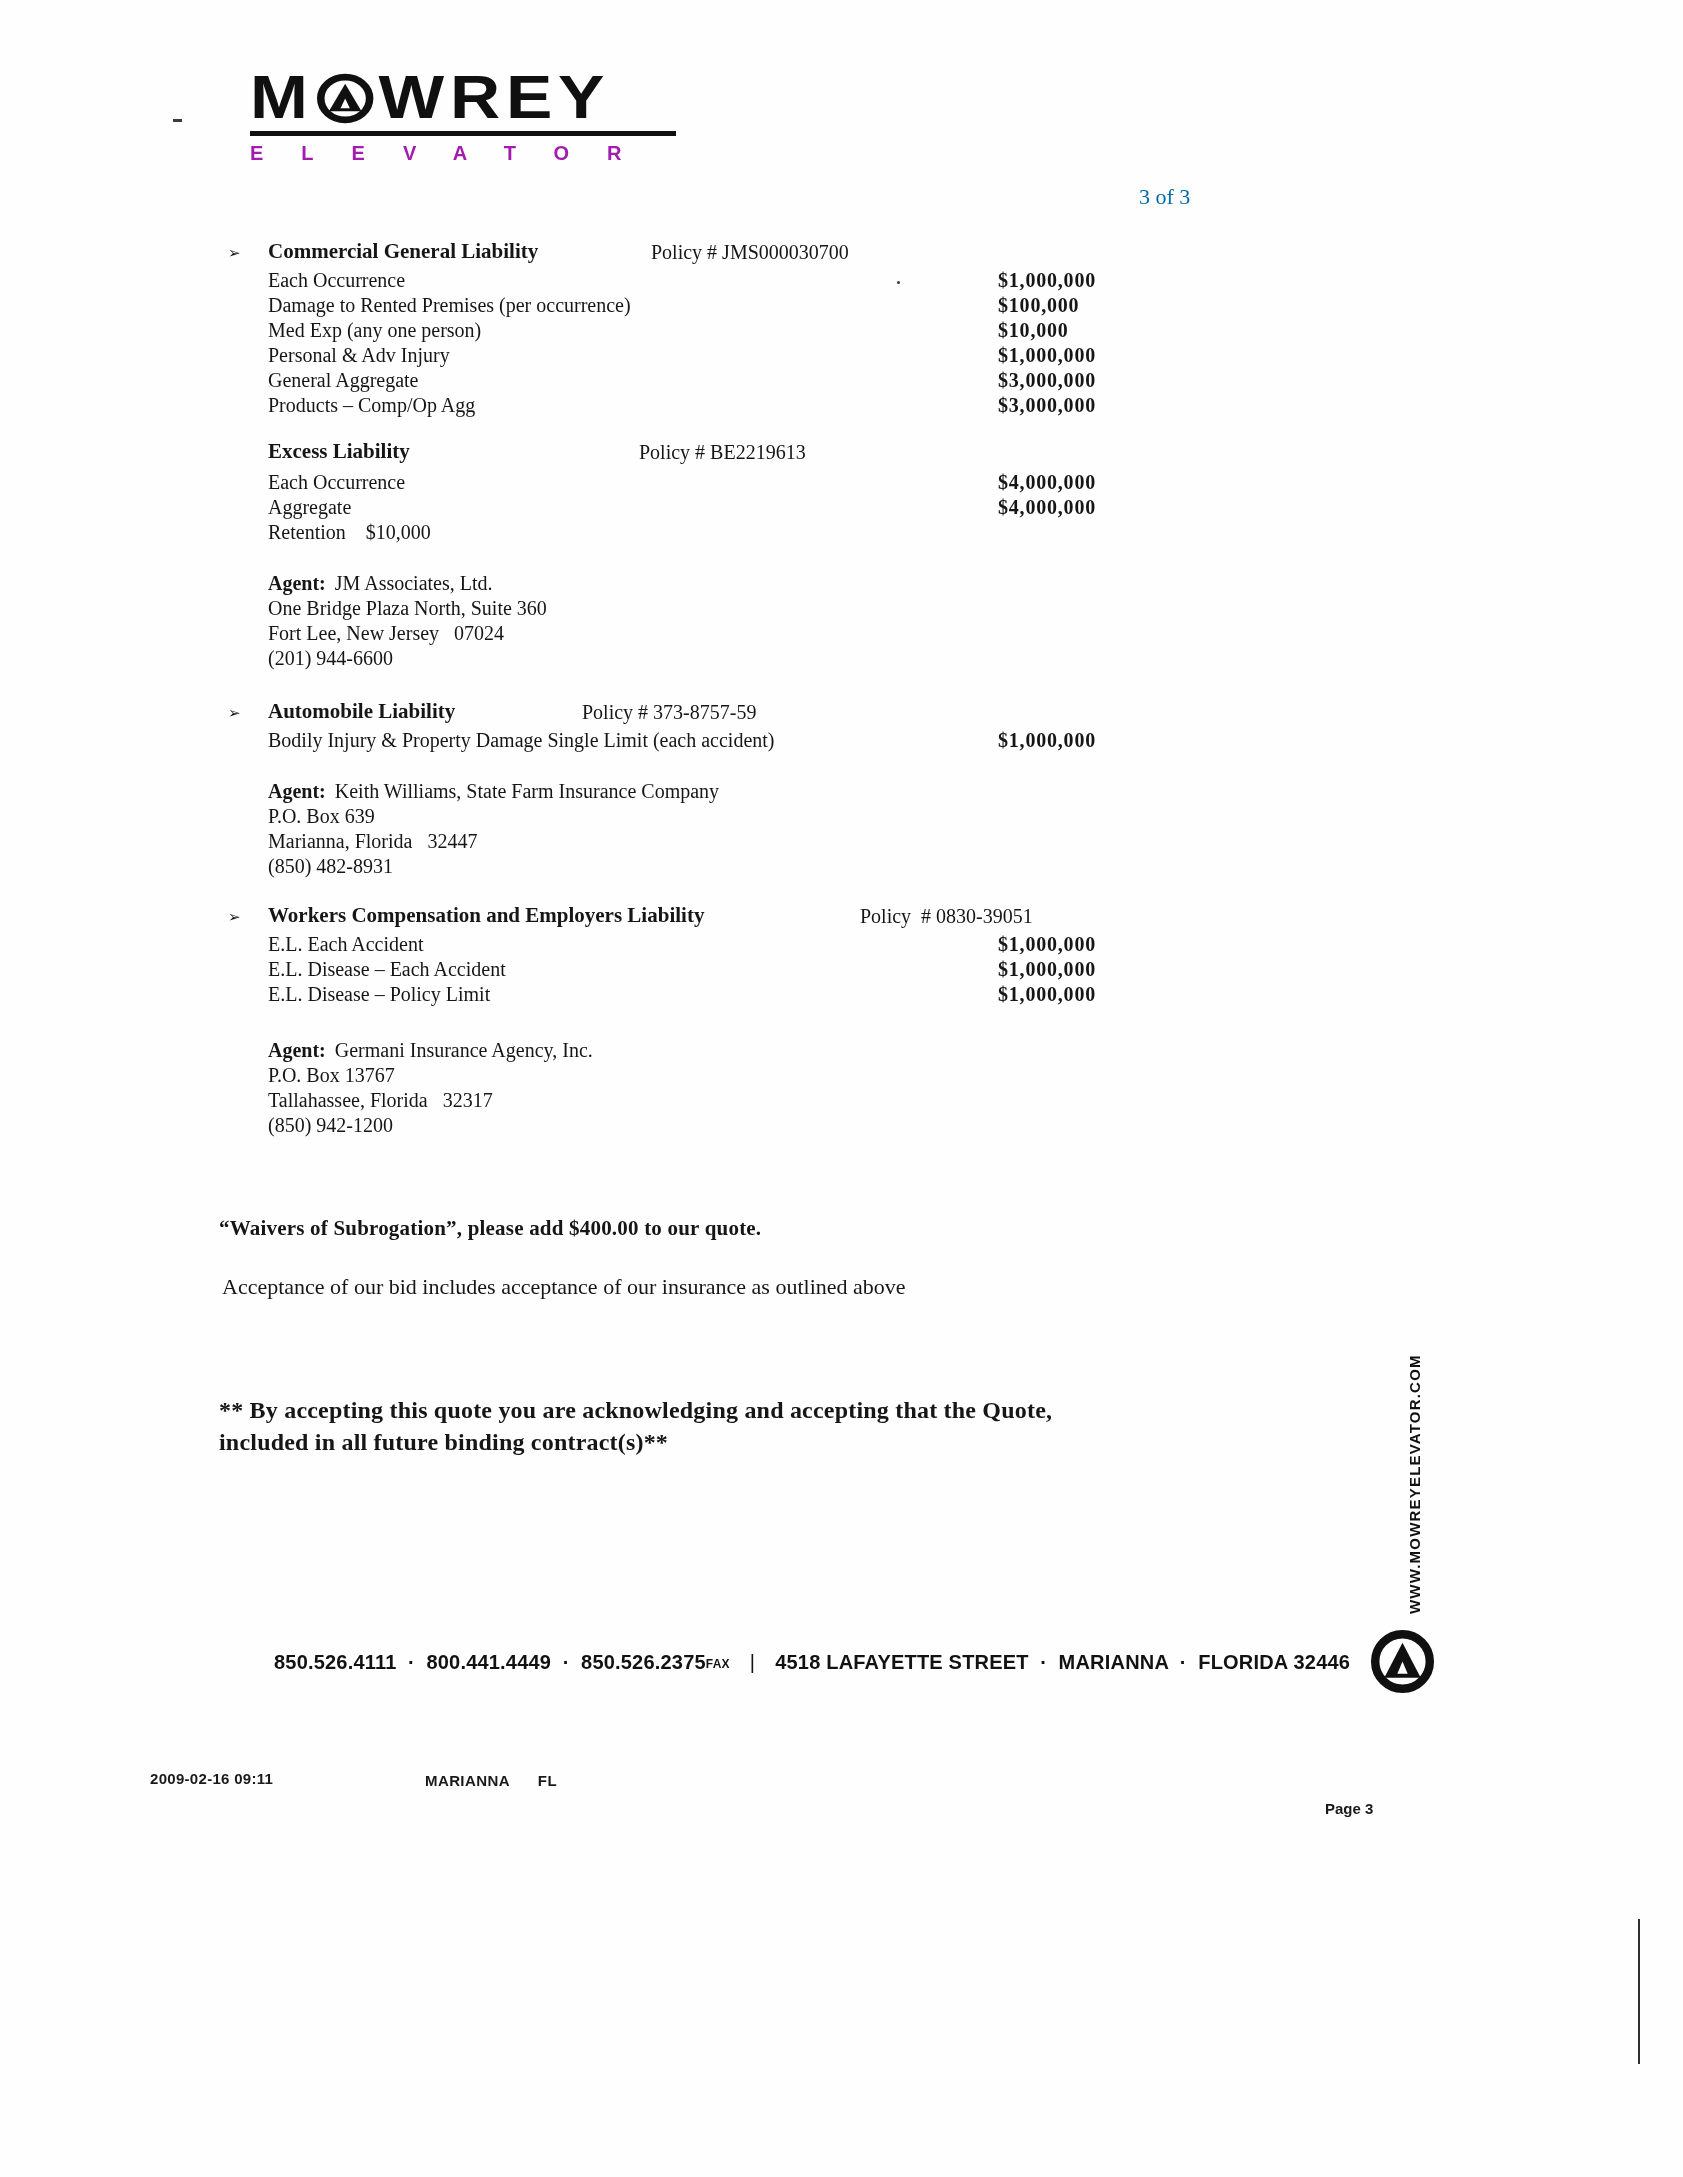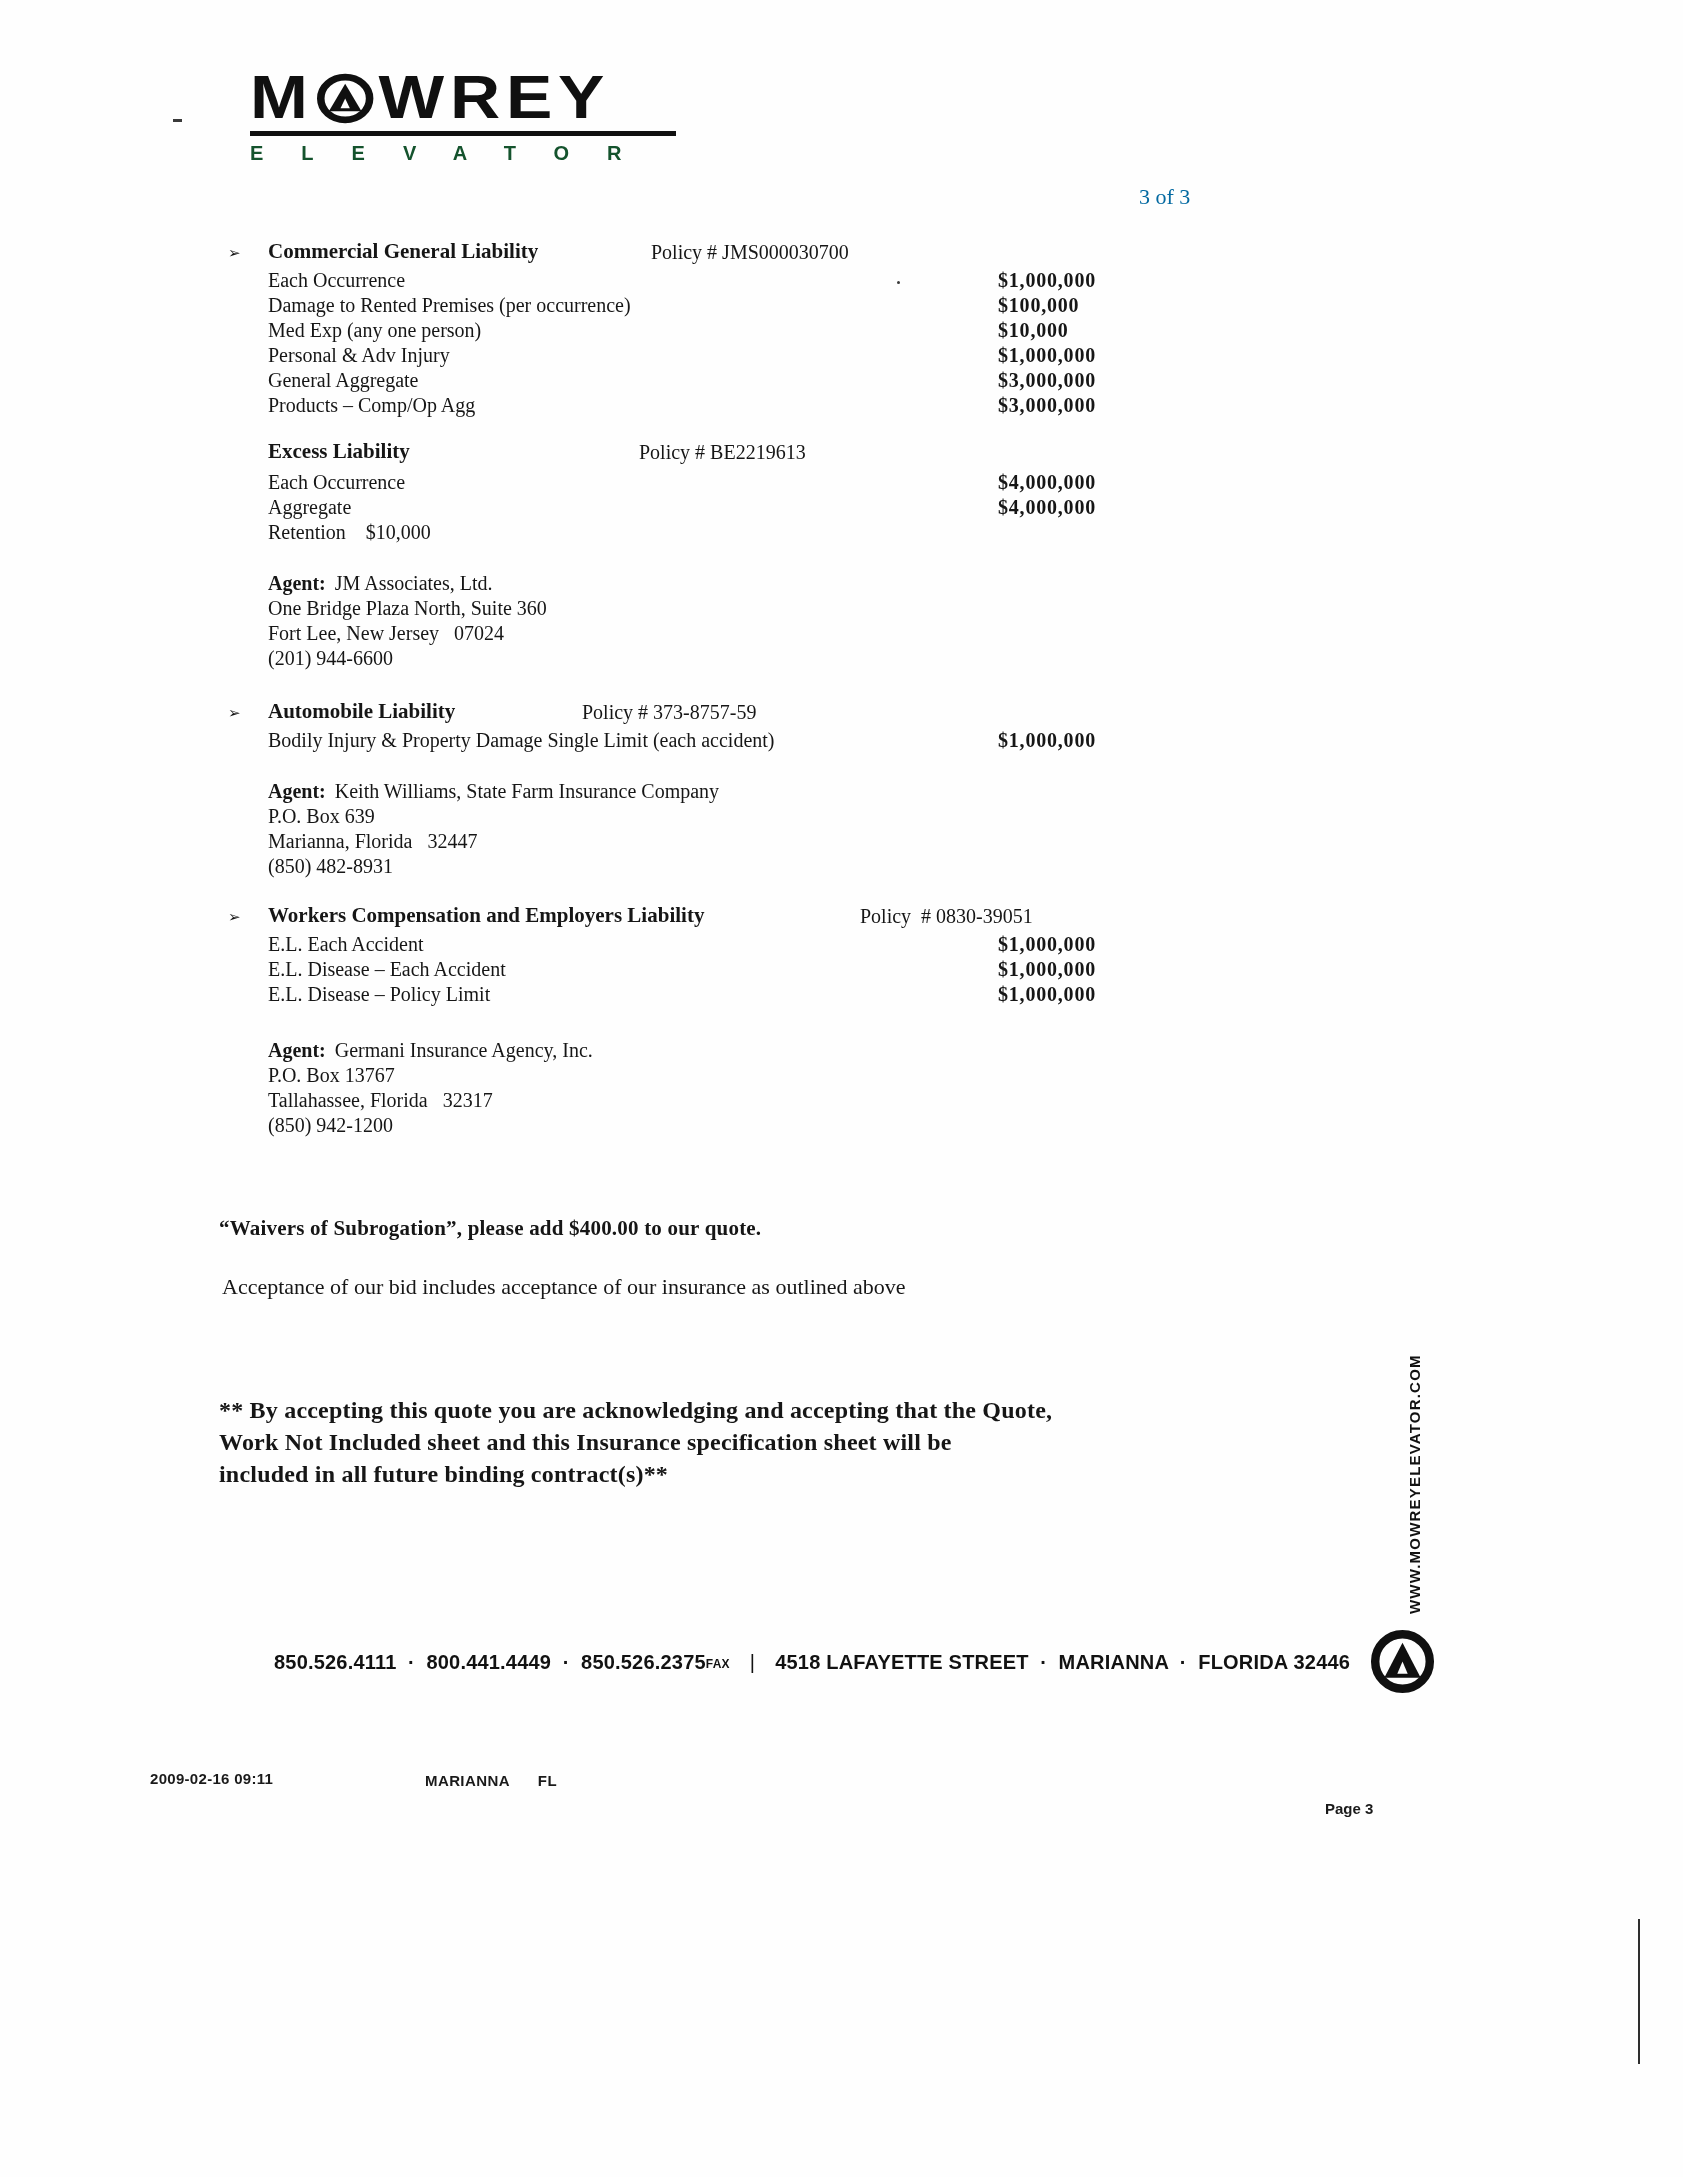--- a/index.html
+++ b/index.html
@@ -17,21 +17,21 @@
     font-family:"Liberation Sans","DejaVu Sans",sans-serif;
     font-weight:bold; font-size:61px; line-height:61px; letter-spacing:5px;
     color:#101010; transform:scaleX(1.14); transform-origin:left center;
     white-space:nowrap;
   }
   .logo-mark { display:inline-flex; margin:2px 4px 0 2px; }
   .logo-mark svg { width:51px; height:51px; }
   .logo-rule { height:5px; background:#101010; margin-top:3px; width:426px; }
   .logo-sub {
     margin-top:6px; font-family:"Liberation Sans","DejaVu Sans",sans-serif;
-    font-size:20px; font-weight:700; letter-spacing:38px; color:#14532d; white-space:nowrap;
+    font-size:20px; font-weight:700; letter-spacing:38px; color:#a21caf; white-space:nowrap;
   }
   .page-ind { position:absolute; left:1139px; top:184px; font-size:22px; color:#0369a1; }
 
   
   .sec { position:absolute; left:268px; width:1139px; }
   .sec-head { position:relative; font-size:21px; line-height:26px; font-weight:bold; }
   .bullet { position:absolute; left:-40px; top:2px; font-size:15px; font-weight:normal; color:#141414; }
   .sec-policy { position:absolute; top:1px; font-weight:normal; font-size:20px; white-space:nowrap; }
   .rows { margin-top:4px; }
   .rows.gap6 { margin-top:6px; }
@@ -171,21 +171,20 @@
     <div><span class="agent-label">Agent:</span><span>Germani Insurance Agency, Inc.</span></div>
     <div>P.O. Box 13767</div>
     <div>Tallahassee, Florida&nbsp;&nbsp;&nbsp;32317</div>
     <div>(850) 942-1200</div>
   </div>
 
   <div class="note-waiver">“Waivers of Subrogation”, please add $400.00 to our quote.</div>
   <div class="note-accept">Acceptance of our bid includes acceptance of our insurance as outlined above</div>
   <div class="note-binding">
     <div>** By accepting this quote you are acknowledging and accepting that the Quote,</div>
-    <div>Work Not Included sheet and this Insurance specification sheet will be</div>
     <div>included in all future binding contract(s)**</div>
   </div>
 
   <div class="site-vertical">WWW.MOWREYELEVATOR.COM</div>
 
   <div class="footer">
     <span>850.526.4111&nbsp; · &nbsp;800.441.4449&nbsp; · &nbsp;850.526.2375</span><span class="fax-sup">FAX</span><span class="f-div">|</span><span>4518 LAFAYETTE STREET &nbsp;·&nbsp; MARIANNA &nbsp;·&nbsp; FLORIDA 32446</span>
   </div>
 
   <div class="footer-mark">

